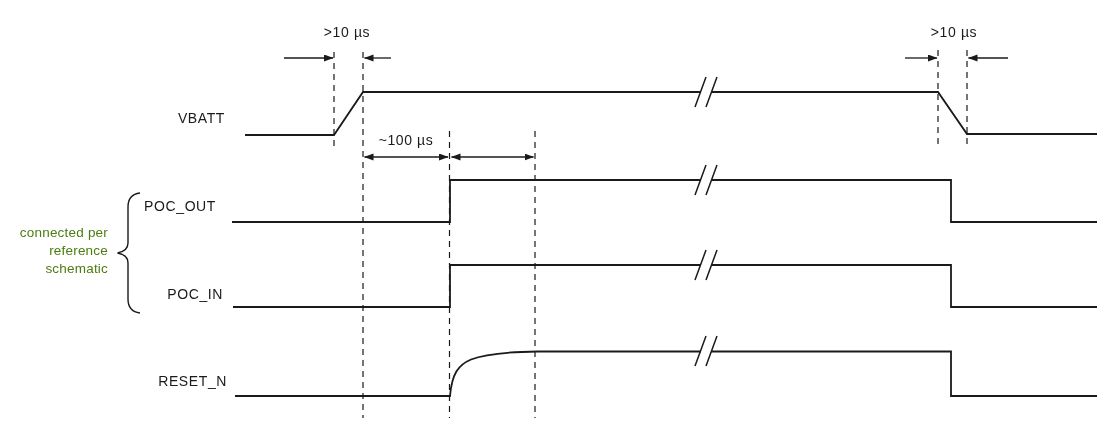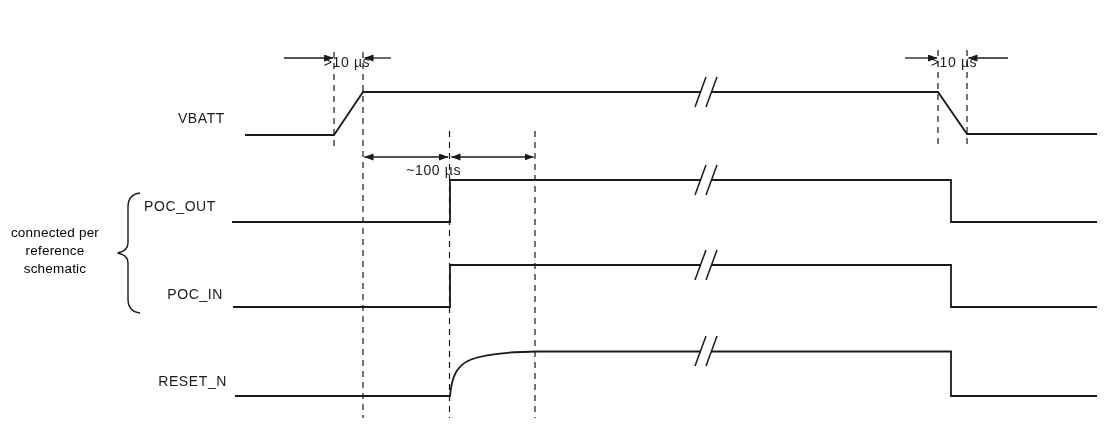--- a/index.html
+++ b/index.html
@@ -15,32 +15,32 @@
   .stage svg { position: absolute; left: 0; top: 0; }
   .lbl {
     position: absolute;
     font-size: 14px;
     line-height: 18px;
     letter-spacing: 0.6px;
     white-space: nowrap;
     color: #1a1a1a;
   }
   .sig-label { width: 120px; text-align: right; }
-  .dim-label { width: 110px; text-align: center; margin-top: 30px; }
+  .dim-label { width: 110px; text-align: center; }
   .group-label {
     position: absolute;
     left: 2px;
     top: 224px;
     width: 106px;
     font-size: 13.5px;
     line-height: 18px;
-    text-align: center;
+    text-align: right;
     letter-spacing: 0.2px;
     white-space: normal;
-    color: #000000;
+    color: #4d7c0f;
   }
 </style>
 </head>
 <body>
 
 <div class="stage">
 
   <svg width="1107" height="430" viewBox="0 0 1107 430">
     <defs>
       <marker id="arrR" markerUnits="userSpaceOnUse" markerWidth="10" markerHeight="8" refX="9" refY="3.5" orient="auto">
@@ -85,17 +85,17 @@
     <path d="M140,193 Q128,194.5 128,207 L128,243 Q128,251 117.5,253 Q128,255 128,263 L128,299 Q128,311.5 140,313" stroke="#1a1a1a" stroke-width="1.4" fill="none"></path>
   </svg>
 
   <span class="lbl sig-label" style="left:96px; top:197px;">POC_OUT</span>
   <span class="lbl sig-label" style="left:105px; top:109px;">VBATT</span>
   <span class="lbl sig-label" style="left:103px; top:285px;">POC_IN</span>
   <span class="lbl sig-label" style="left:107px; top:372px;text-align:right;">RESET_N</span>
 
   <span class="lbl dim-label" style="left:292px; top:23px;">&gt;10 µs</span>
   <span class="lbl dim-label" style="left:899px; top:23px;">&gt;10 µs</span>
-  <span class="lbl dim-label" style="left:351px; top:131px;text-align:right;">~100 µs</span>
+  <span class="lbl dim-label" style="left:351px; top:131px;">~100 µs</span>
 
   <div class="group-label">connected per reference schematic</div>
 
 </div>
 
 </body></html>

